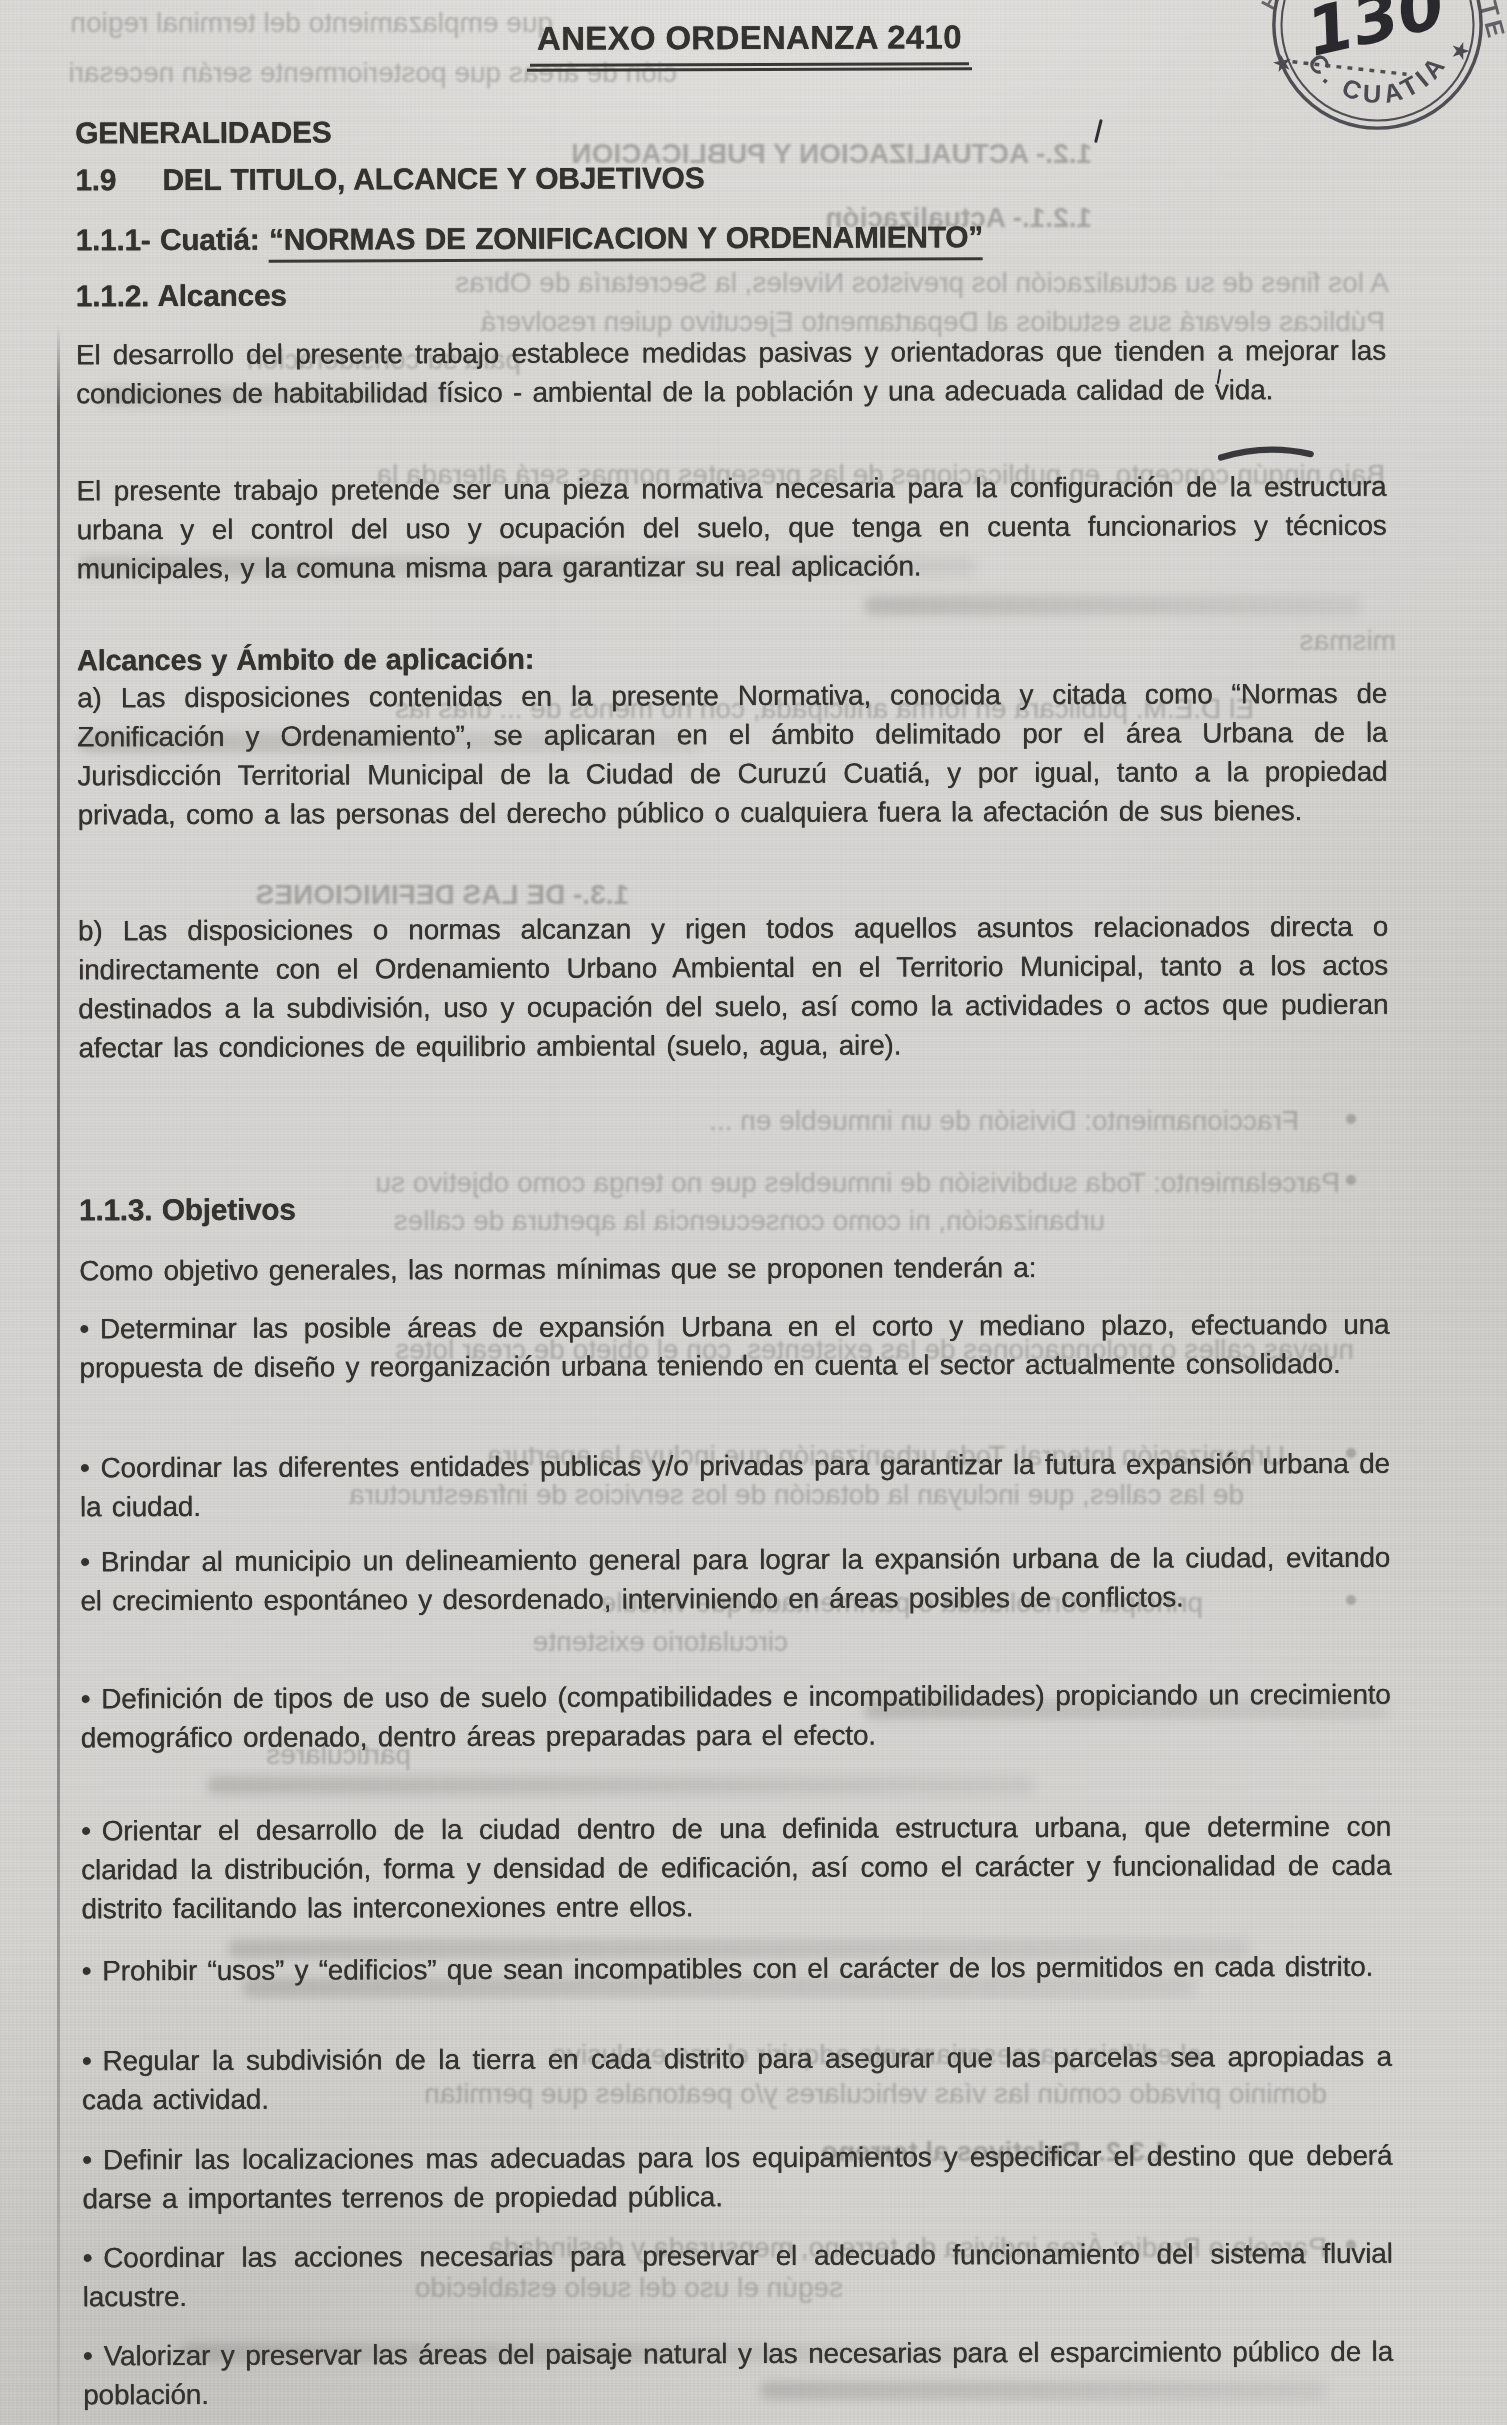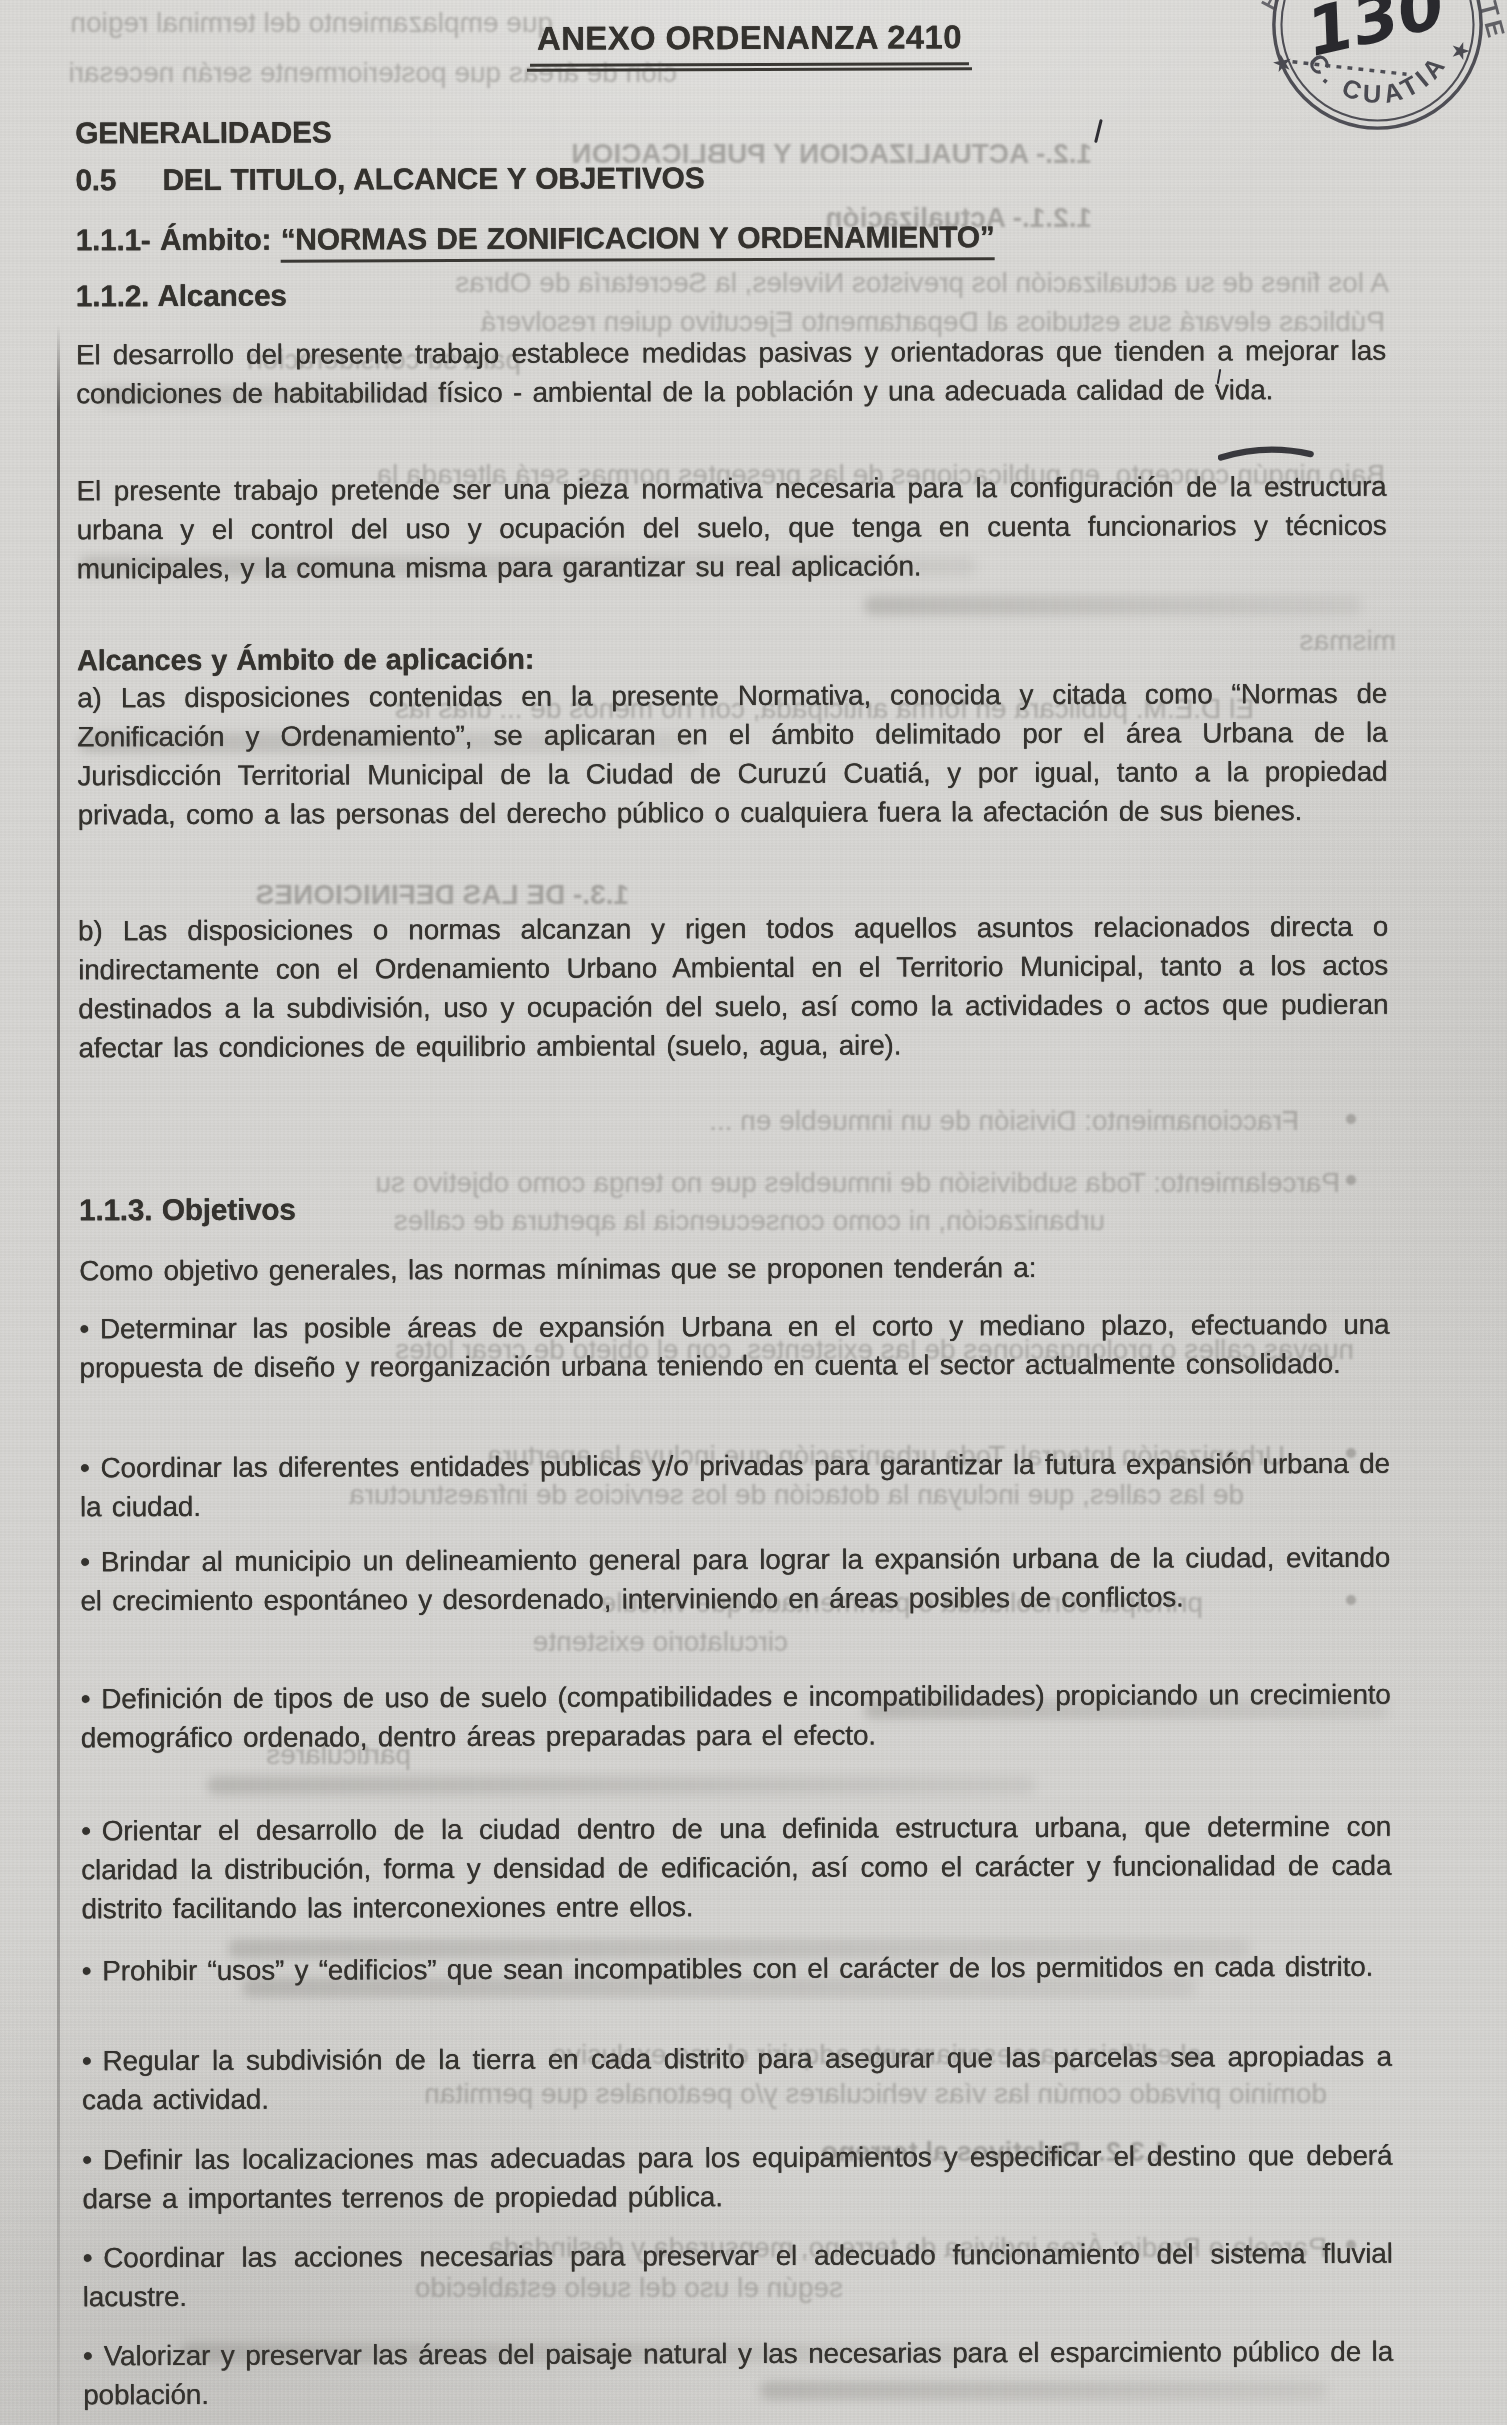--- a/index.html
+++ b/index.html
@@ -124,25 +124,25 @@
 
   <div class="tilt">
 
     <div class="title-wrap">
       <span class="title">ANEXO ORDENANZA 2410</span>
     </div>
 
     <div class="blk hd" style="top:111px;">GENERALIDADES</div>
 
     <div class="blk hd" style="top:158px;">
-      <span class="num-tab">0.5</span><span>DEL TITULO, ALCANCE Y OBJETIVOS</span>
+      <span class="num-tab">1.9</span><span>DEL TITULO, ALCANCE Y OBJETIVOS</span>
     </div>
 
     <div class="blk hd" style="top:218px;">
-      <span>1.1.1- Ámbito:</span>
+      <span>1.1.1- Cuatiá:</span>
       <span class="u-heavy">“NORMAS DE ZONIFICACION Y ORDENAMIENTO”</span>
     </div>
 
     <div class="blk hd" style="top:274px;">1.1.2. Alcances</div>
 
     <div class="blk" style="top:333px;">El desarrollo del presente trabajo establece medidas pasivas y orientadoras que tienden a mejorar las condiciones de habitabilidad físico - ambiental de la población y una adecuada calidad de vida.</div>
 
     <div class="blk" style="top:469px;">El presente trabajo pretende ser una pieza normativa necesaria para la configuración de la estructura urbana y el control del uso y ocupación del suelo, que tenga en cuenta funcionarios y técnicos municipales, y la comuna misma para garantizar su real aplicación.</div>
 
     <div class="blk hd" style="top:639px;font-size:29px;">Alcances y Ámbito de aplicación:</div>

